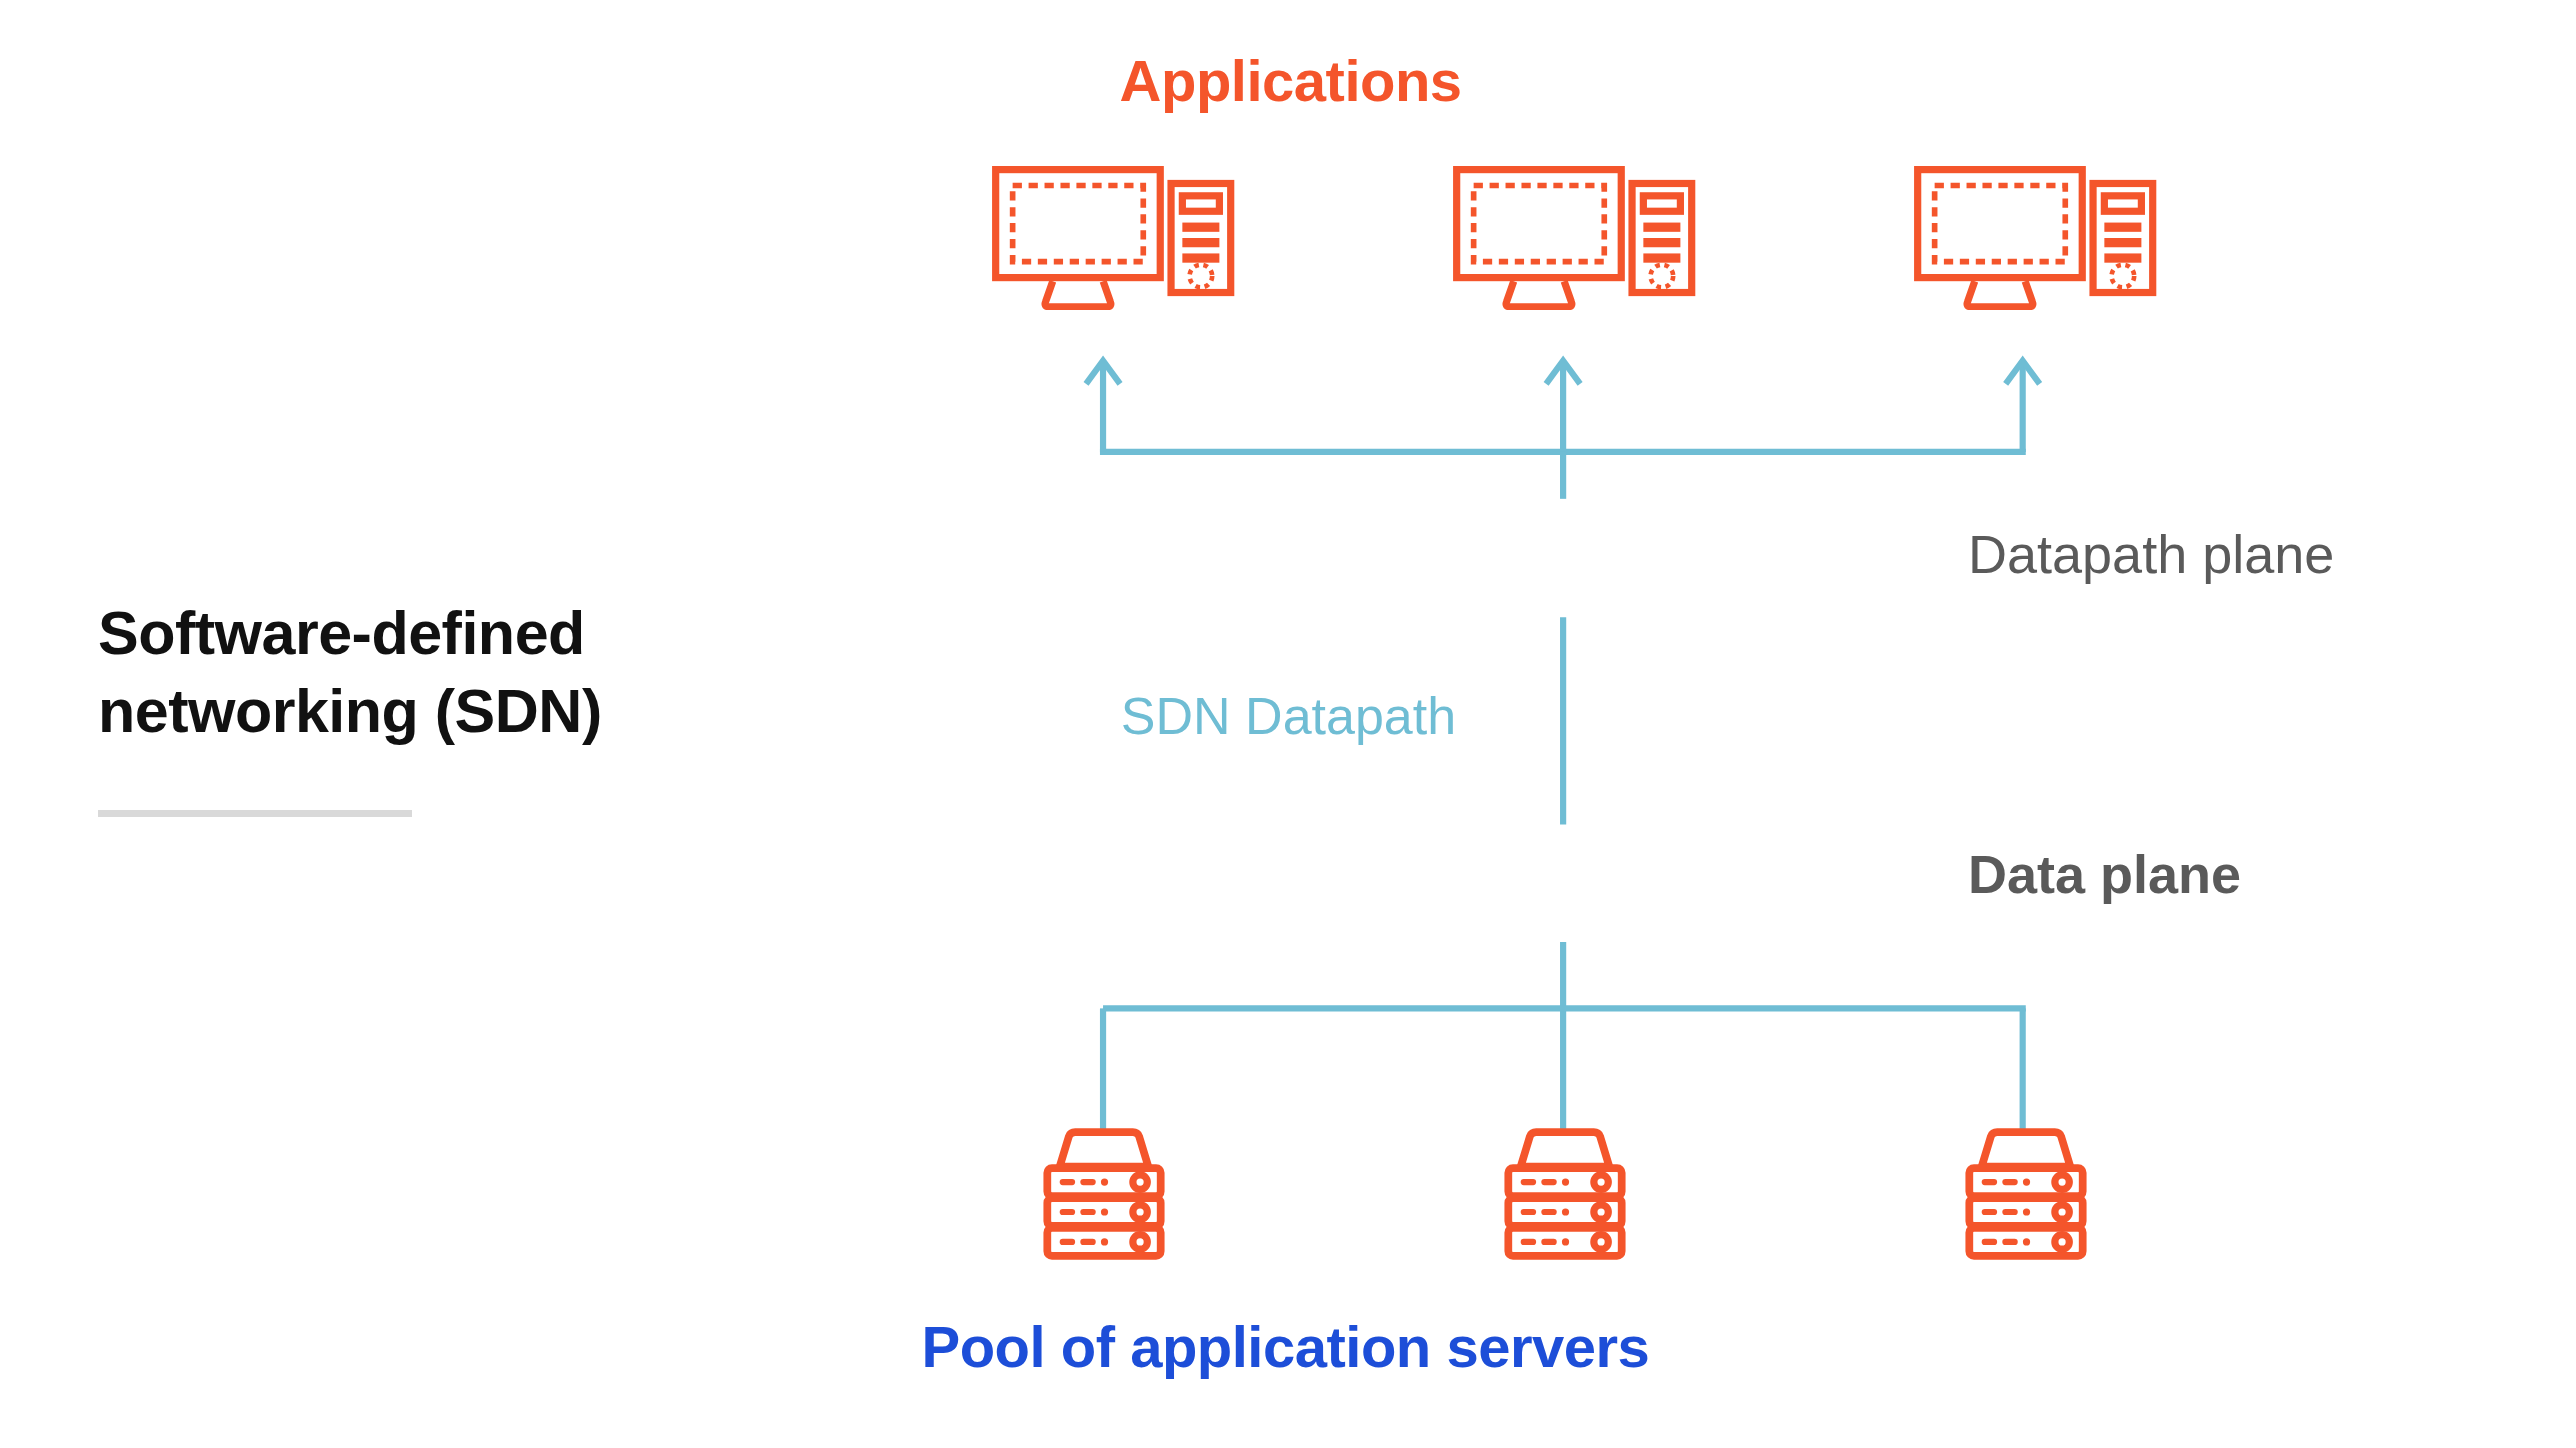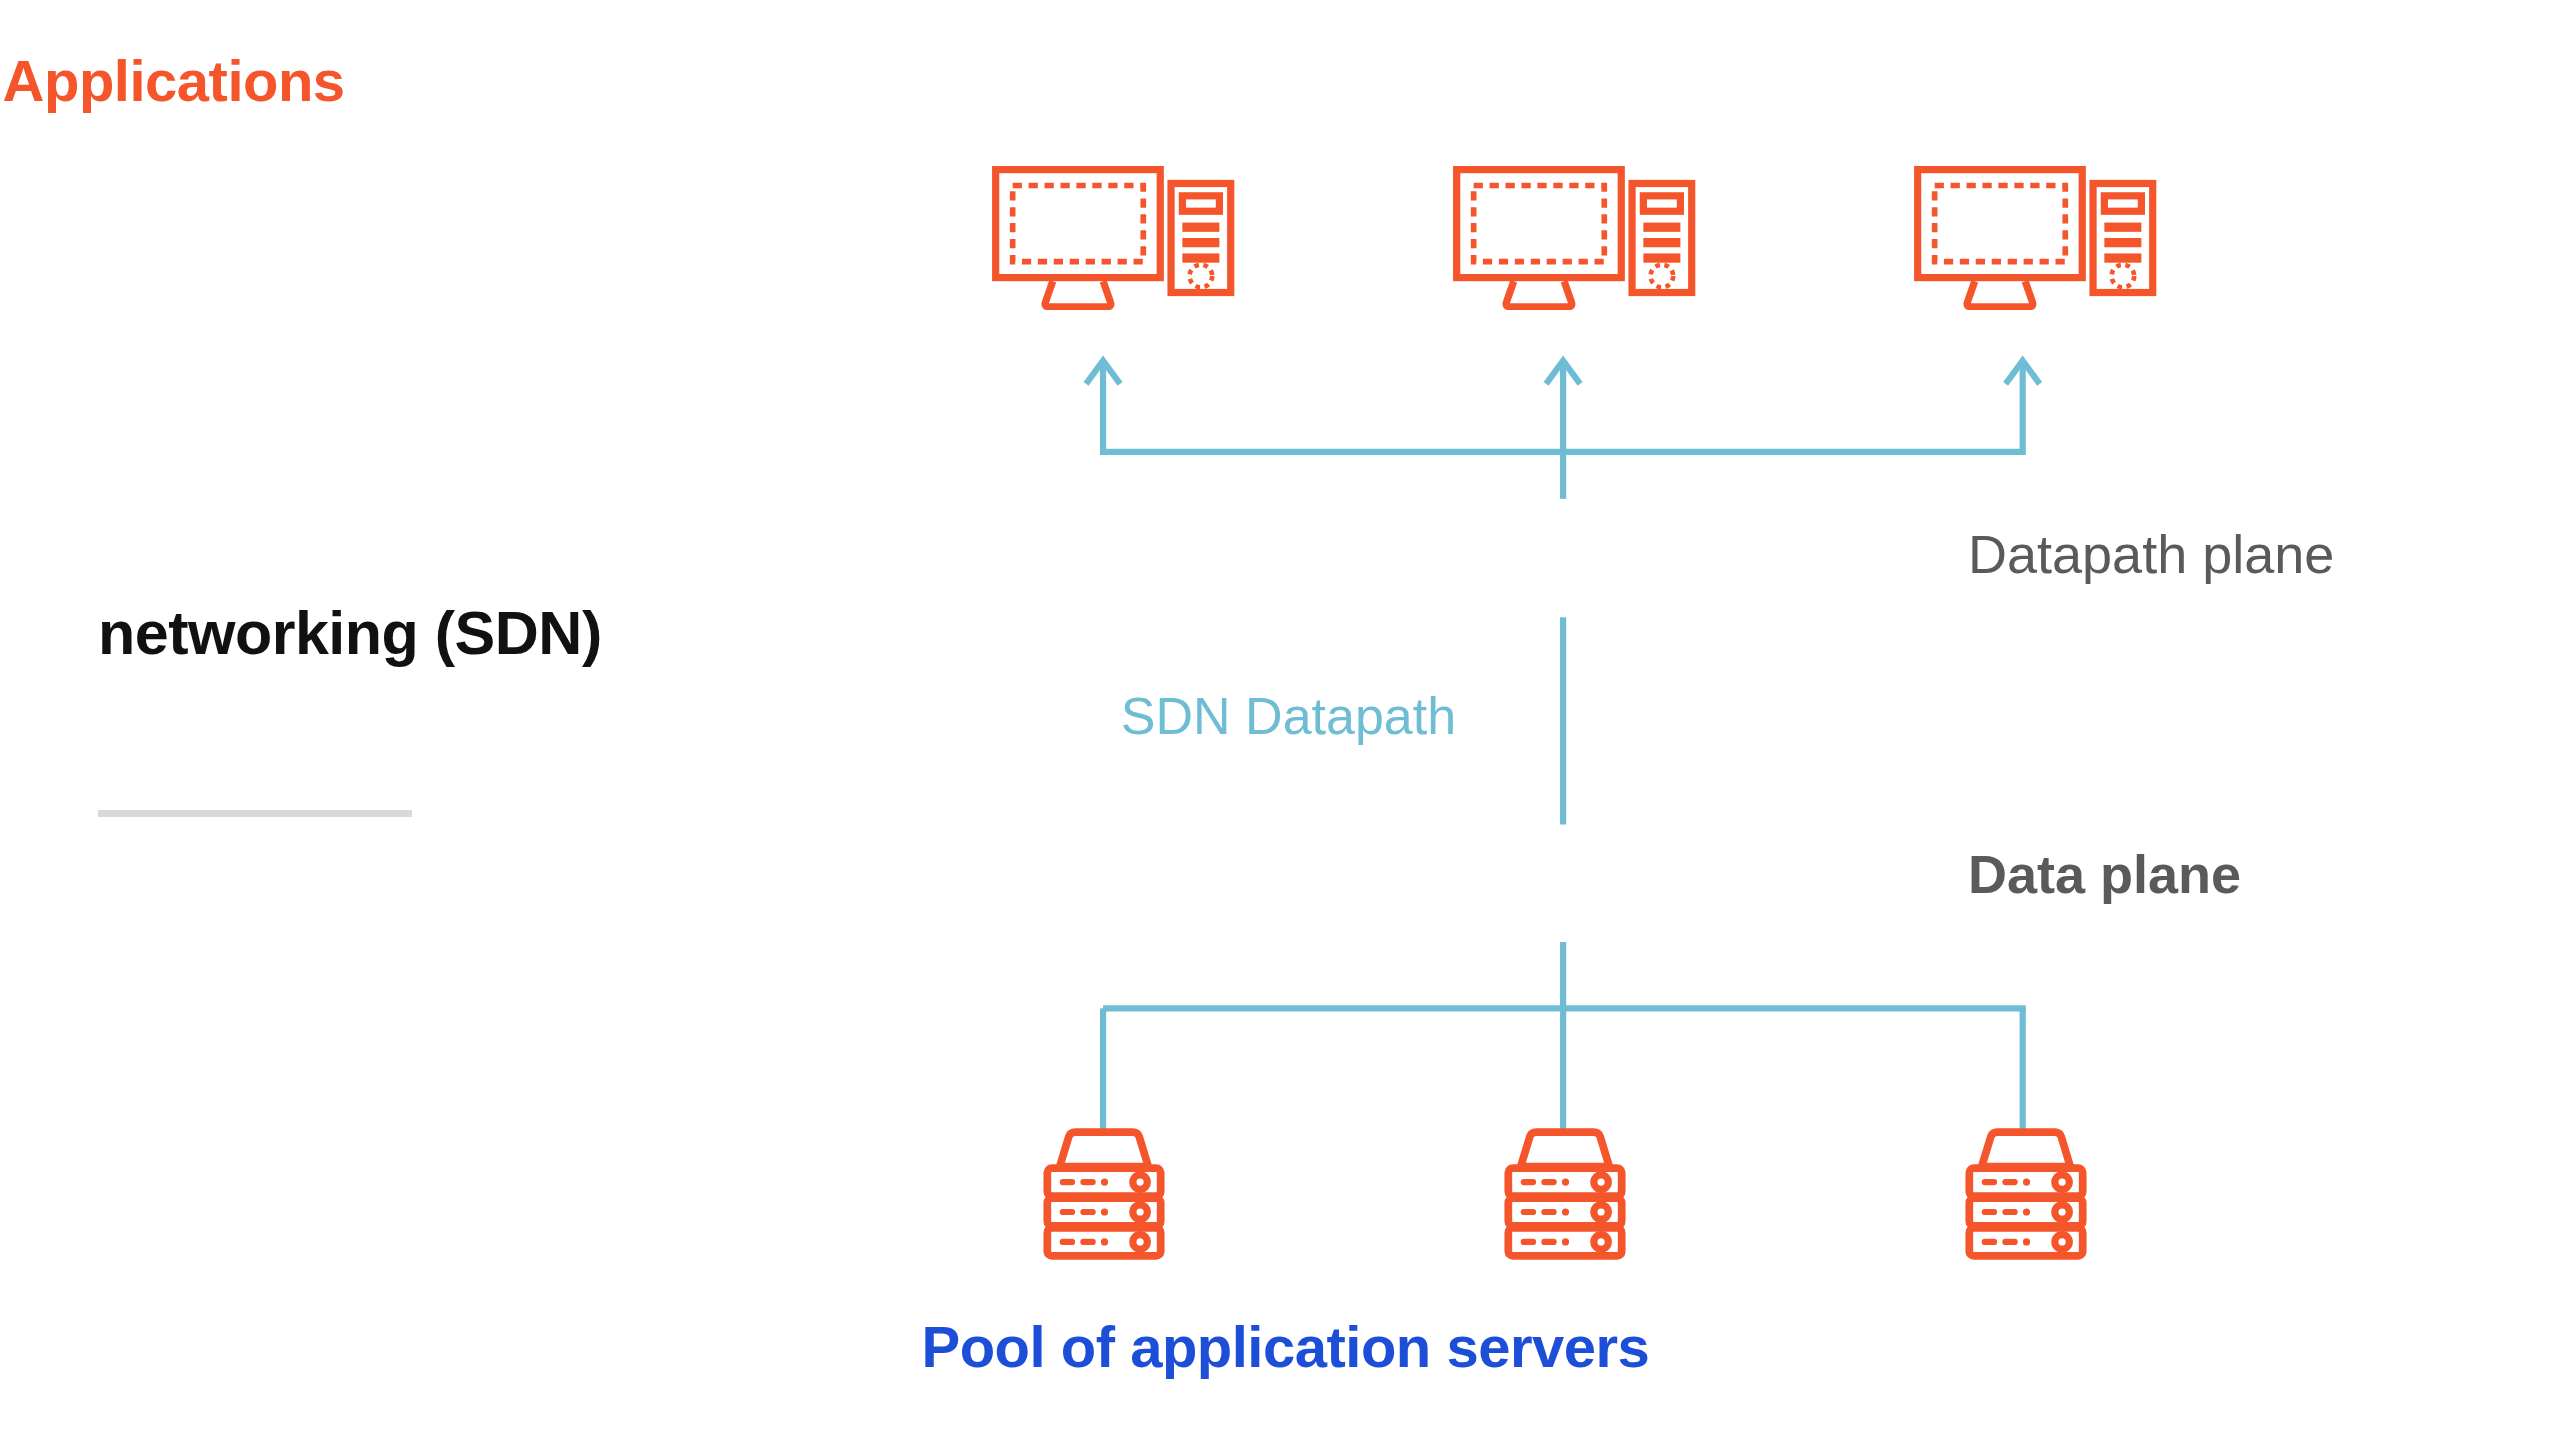--- a/index.html
+++ b/index.html
@@ -8,21 +8,21 @@
   .stage{position:absolute;left:0;top:0;width:2576px;height:1449px;}
 
   
   .title{position:absolute;left:98px;top:594px;width:773px;
          font-size:61px;line-height:1.28;font-weight:bold;color:#111111;
          letter-spacing:-0.5px;}
   .title-rule{position:absolute;left:98px;top:810px;width:314px;height:6.7px;
               background:#d9d9d9;}
 
   
-  .hdr-apps{position:absolute;left:0;top:47px;width:2576px;text-align:left;
+  .hdr-apps{position:absolute;left:0;top:47px;width:2576px;text-align:center;
             font-size:58px;font-weight:bold;color:#f4552b;letter-spacing:-0.5px;}
   .hdr-apps span{position:relative;left:2.6px;}
   .hdr-pool{position:absolute;left:0;top:1313px;width:2576px;text-align:center;
             font-size:58px;font-weight:bold;color:#1d4ed8;letter-spacing:-0.5px;}
   .hdr-pool span{position:relative;left:-2.6px;}
 
   
   .plane-label{position:absolute;font-size:54px;color:#5a5a5a;white-space:nowrap;}
   .plane-control{left:1968px;top:523px;}
   .plane-data{left:1968px;top:843px;font-weight:bold;}
@@ -51,20 +51,21 @@
   .srv-1{left:1037px;top:1128px;}
   .srv-2{left:1498px;top:1128px;}
   .srv-3{left:1959px;top:1128px;}
 </style>
 </head>
 <body>
 
 <div class="stage">
 
   <div class="title">
+    <div>Software-defined</div>
     <div>networking (SDN)</div>
   </div>
   <div class="title-rule"></div>
 
   <div class="hdr-apps">
     <span>Applications</span>
   </div>
 
   <svg class="wires" viewBox="0 0 5000 2812">
     <g stroke="#6fbdd4" fill="none" stroke-width="12" stroke-linecap="butt">

